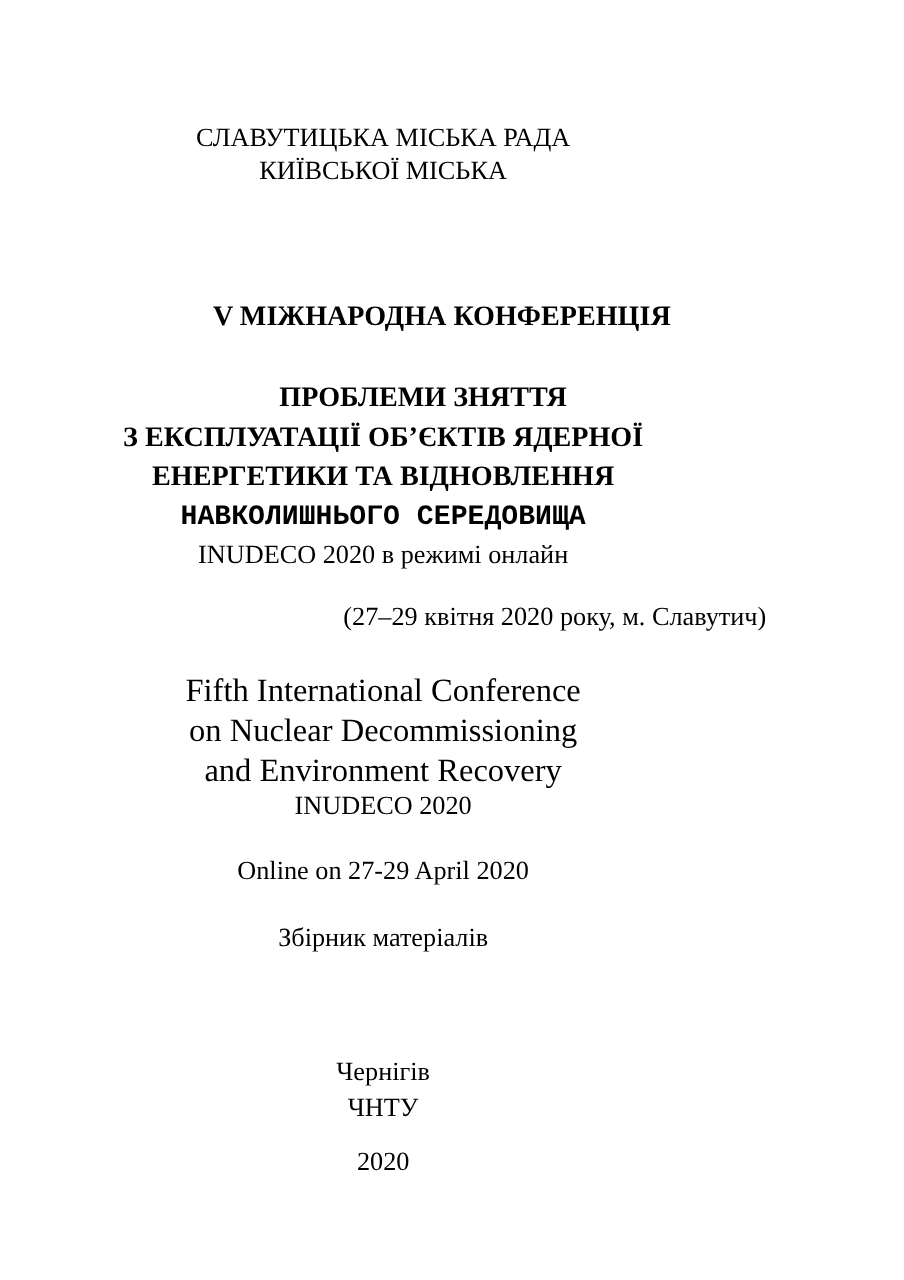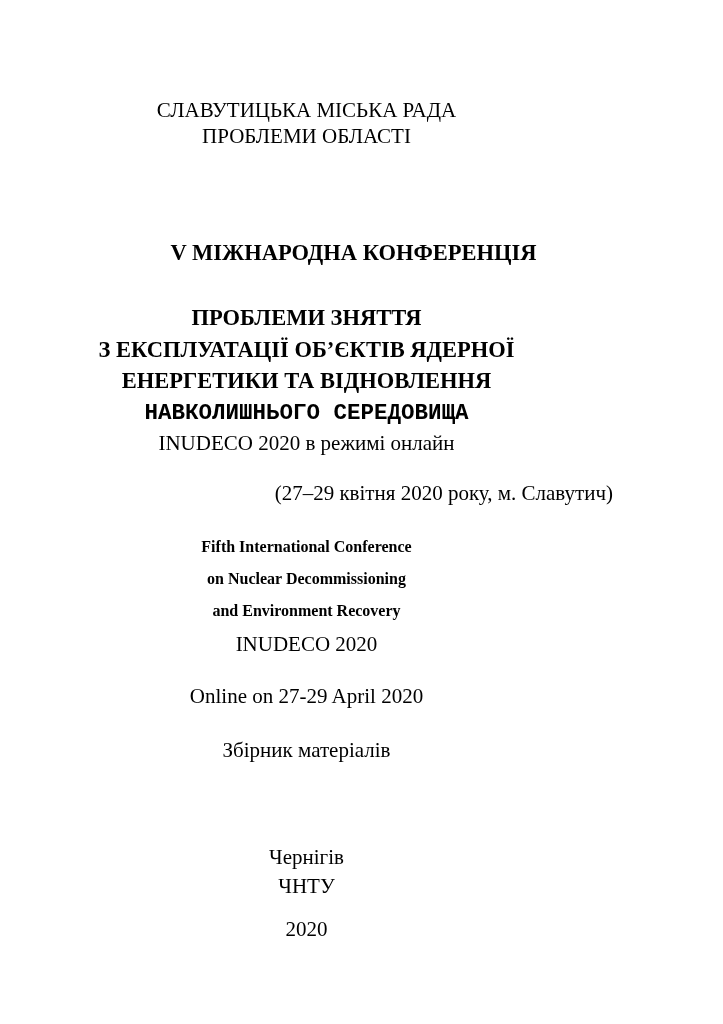--- a/index.html
+++ b/index.html
@@ -1,32 +1,32 @@
 <!DOCTYPE html>
 <html><head>
   <meta charset="utf-8">
   <style>
     html, body { margin: 0; padding: 0; background: #ffffff; }
     body { width: 723px; height: 1024px; position: relative; overflow: hidden;
            font-family: "Liberation Serif", "DejaVu Serif", serif; color: #000; }
     .line { position: absolute; left: 0; width: 613px; text-align: center; white-space: nowrap; }
     .reg { font-size: 21px; font-weight: normal; }
     .bold { font-size: 22.5px; font-weight: bold; }
-    .bold-en { font-size: 16px; font-weight: bold; }
+    .bold-en { font-size: 26px; font-weight: normal; }
   </style>
 </head>
 <body>
 
 <div>
   <div class="line reg" style="top:98px;">СЛАВУТИЦЬКА МІСЬКА РАДА</div>
-  <div class="line reg" style="top:124px;">ПРОБЛЕМИ ОБЛАСТІ</div>
+  <div class="line reg" style="top:124px;">КИЇВСЬКОЇ МІСЬКА</div>
 
   <div class="line bold" style="top:240px;padding-left:47px;">V МІЖНАРОДНА КОНФЕРЕНЦІЯ</div>
 
-  <div class="line bold" style="top:305px;">ПРОБЛЕМИ ЗНЯТТЯ</div>
+  <div class="line bold" style="top:305px;padding-left:32px;">ПРОБЛЕМИ ЗНЯТТЯ</div>
   <div class="line bold" style="top:337px;">З ЕКСПЛУАТАЦІЇ ОБ’ЄКТІВ ЯДЕРНОЇ</div>
   <div class="line bold" style="top:368px;">ЕНЕРГЕТИКИ ТА ВІДНОВЛЕННЯ</div>
   <div class="line bold" style="top:400px;font-family:Liberation Mono, monospace;">НАВКОЛИШНЬОГО СЕРЕДОВИЩА</div>
   <div class="line reg" style="top:431px;">INUDECO 2020 в режимі онлайн</div>
 
   <div class="line reg" style="top:481px;text-align:right;">(27–29 квітня 2020 року, м. Славутич)</div>
 
   <div class="line bold-en" style="top:538px;">Fifth International Conference</div>
   <div class="line bold-en" style="top:570px;">on Nuclear Decommissioning</div>
   <div class="line bold-en" style="top:602px;">and Environment Recovery</div>

